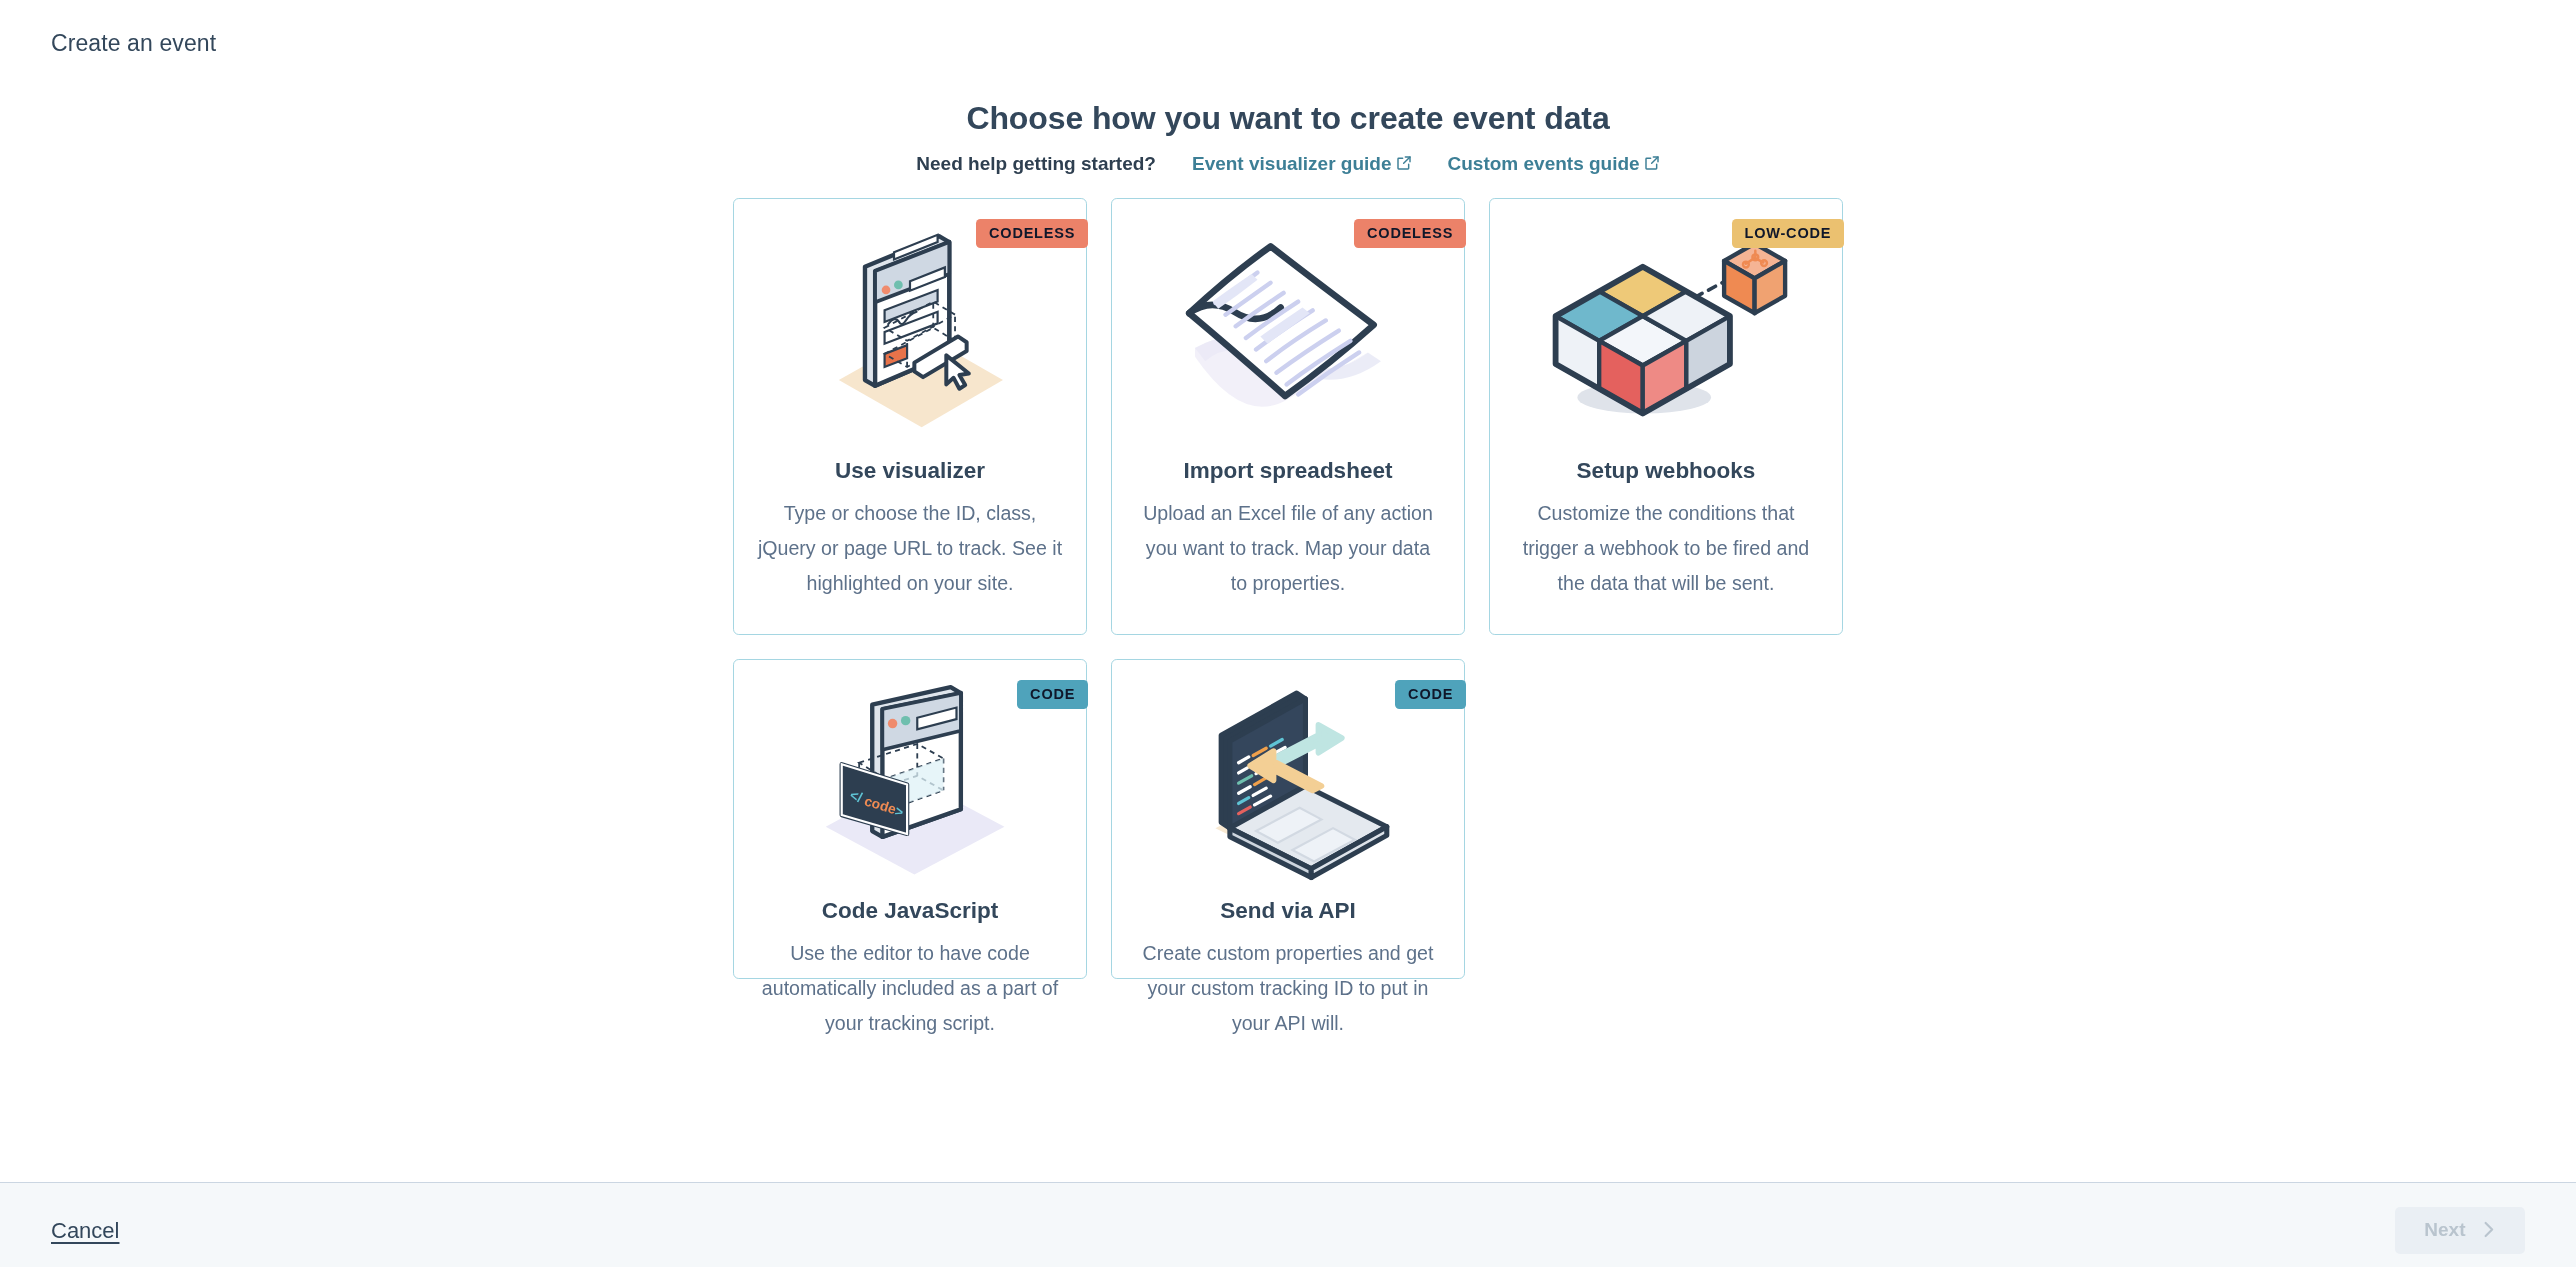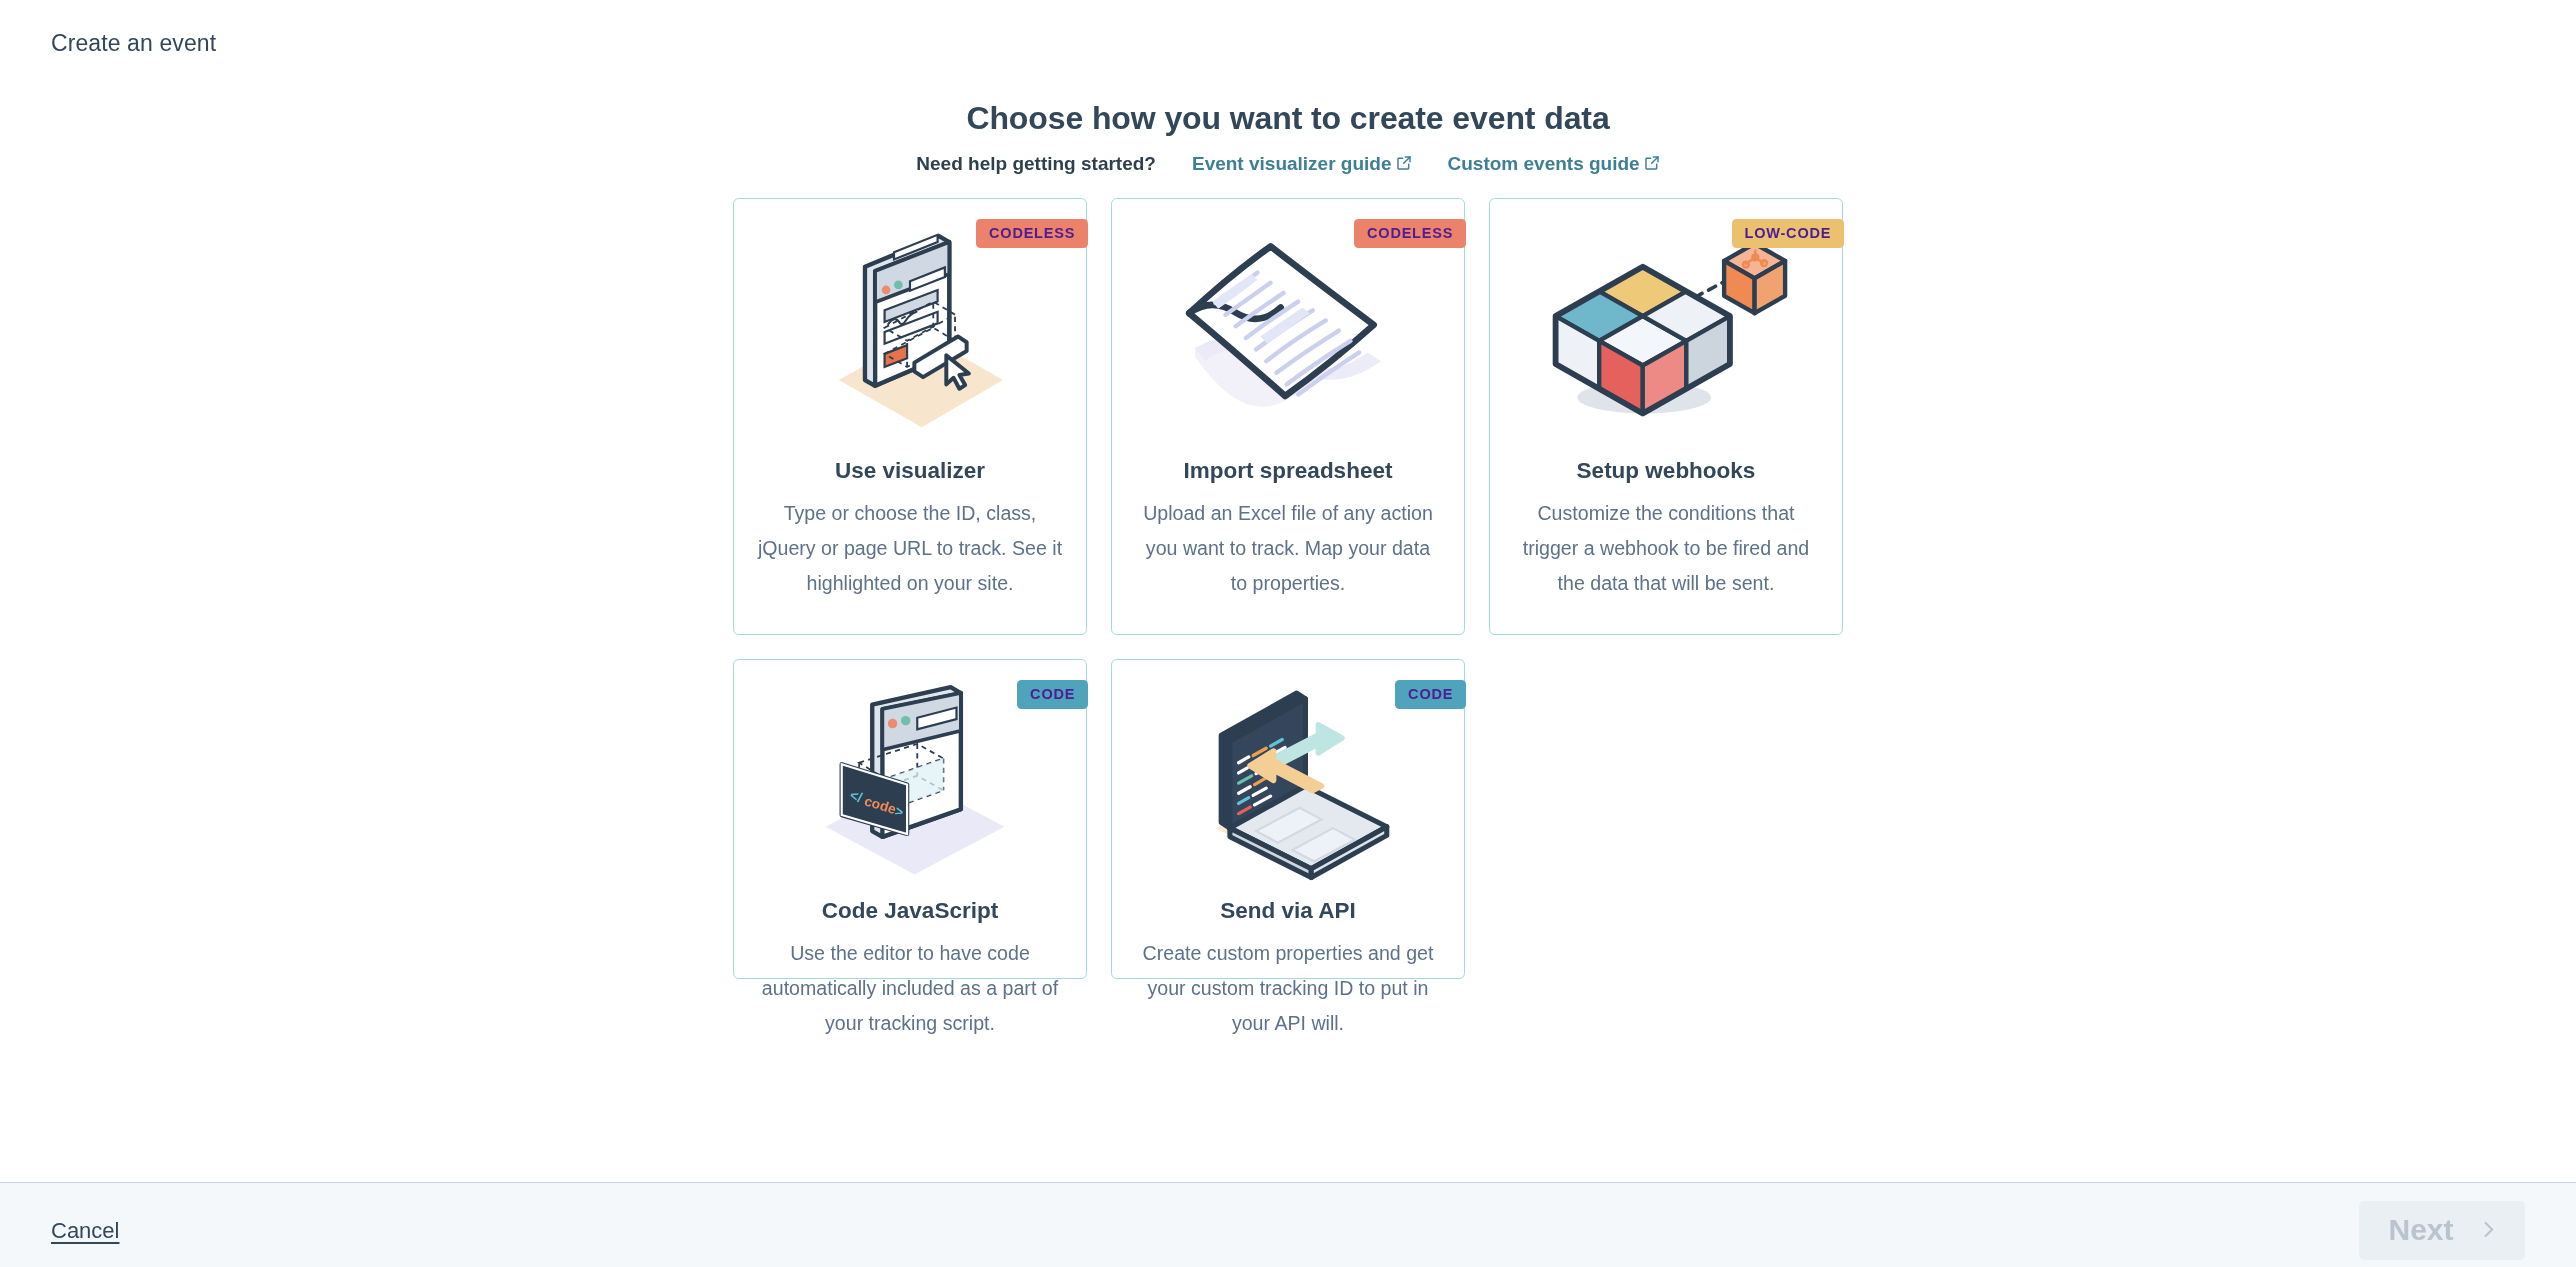--- a/index.html
+++ b/index.html
@@ -97,21 +97,21 @@
     flex-direction: column;
     align-items: center;
   }
   .card.row1 { height: 437px; }
   .card.row2 { height: 320px; }
 
   .badge {
     position: absolute;
     top: 20.3px;
     right: -1.5px;
-    color: #4c1d95;
+    color: #0f172a;
     font-size: 14.5px;
     font-weight: bold;
     letter-spacing: 0.8px;
     padding: 6.5px 12.3px 6.5px 13px;
     border-radius: 4.4px;
     line-height: 16px;
     white-space: nowrap;
     z-index: 5;
   }
   .badge.codeless { background: #ec8269; }
@@ -158,26 +158,26 @@
   .cancel-link {
     font-size: 22px;
     color: #33475b;
     text-decoration: underline;
     text-underline-offset: 3.6px;
     cursor: pointer;
   }
   .next-button {
     display: inline-flex;
     align-items: center;
-    gap: 28px;
+    gap: 16px;
     background: #eaeff4;
     color: #b9c4ce;
     border: none;
     border-radius: 5.1px;
-    font-size: 30px;
+    font-size: 19px;
     font-weight: bold;
     padding: 11.6px 29px 13px 29px;
     font-family: "Liberation Sans", sans-serif;
     cursor: default;
   }
   .next-button .chev { display: inline-block; line-height: 0; }
 </style>
 </head>
 <body>
 

